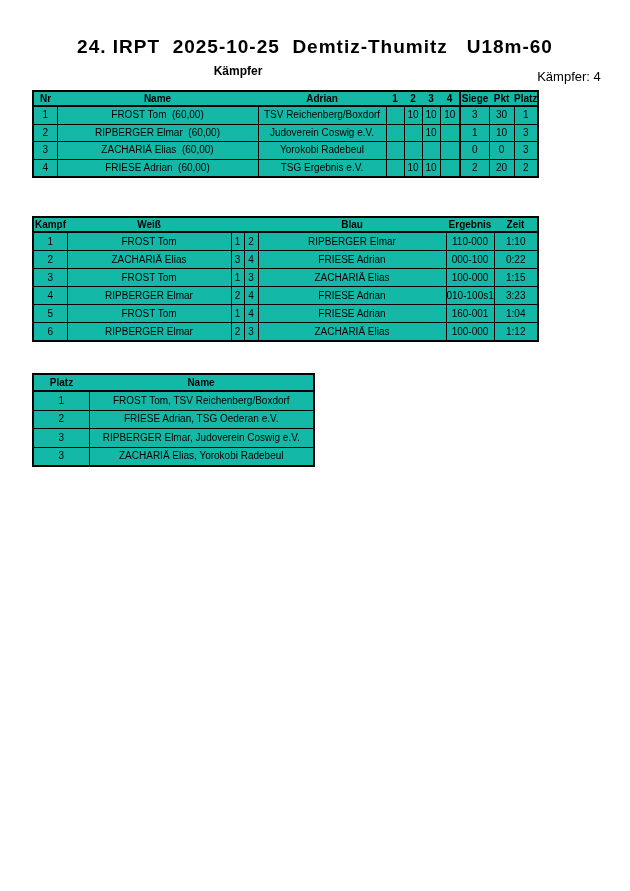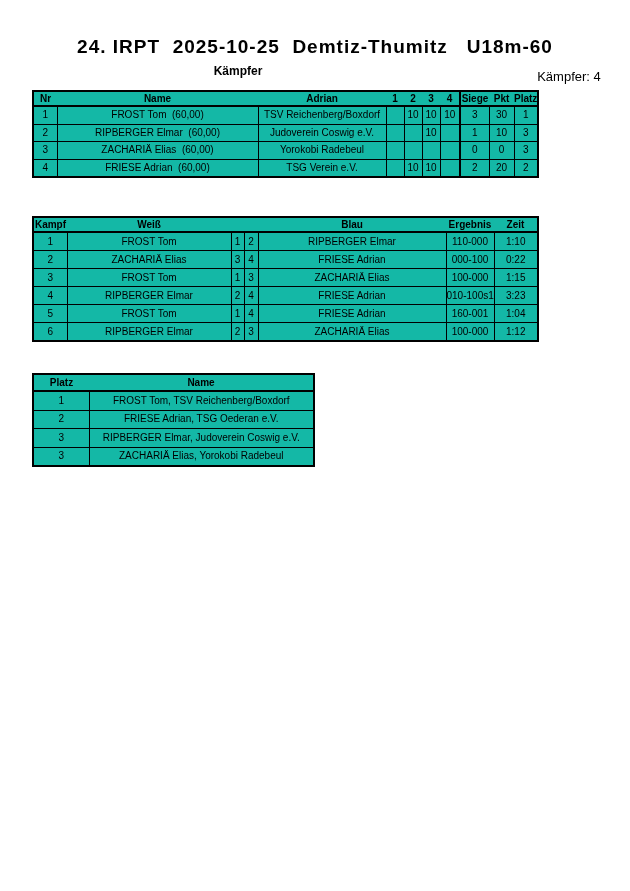--- a/index.html
+++ b/index.html
@@ -100,21 +100,21 @@
           <td></td>
           <td></td>
           <td></td>
           <td class="thickl">0</td>
           <td>0</td>
           <td>3</td>
         </tr>
         <tr>
           <td>4</td>
           <td class="name">FRIESE Adrian  (60,00)</td>
-          <td class="name">TSG Verein e.V.</td>
+          <td class="name">TSG Ergebnis e.V.</td>
           <td></td>
           <td>10</td>
           <td>10</td>
           <td></td>
           <td class="thickl">2</td>
           <td>20</td>
           <td>2</td>
         </tr>
       </tbody>
   </table>

